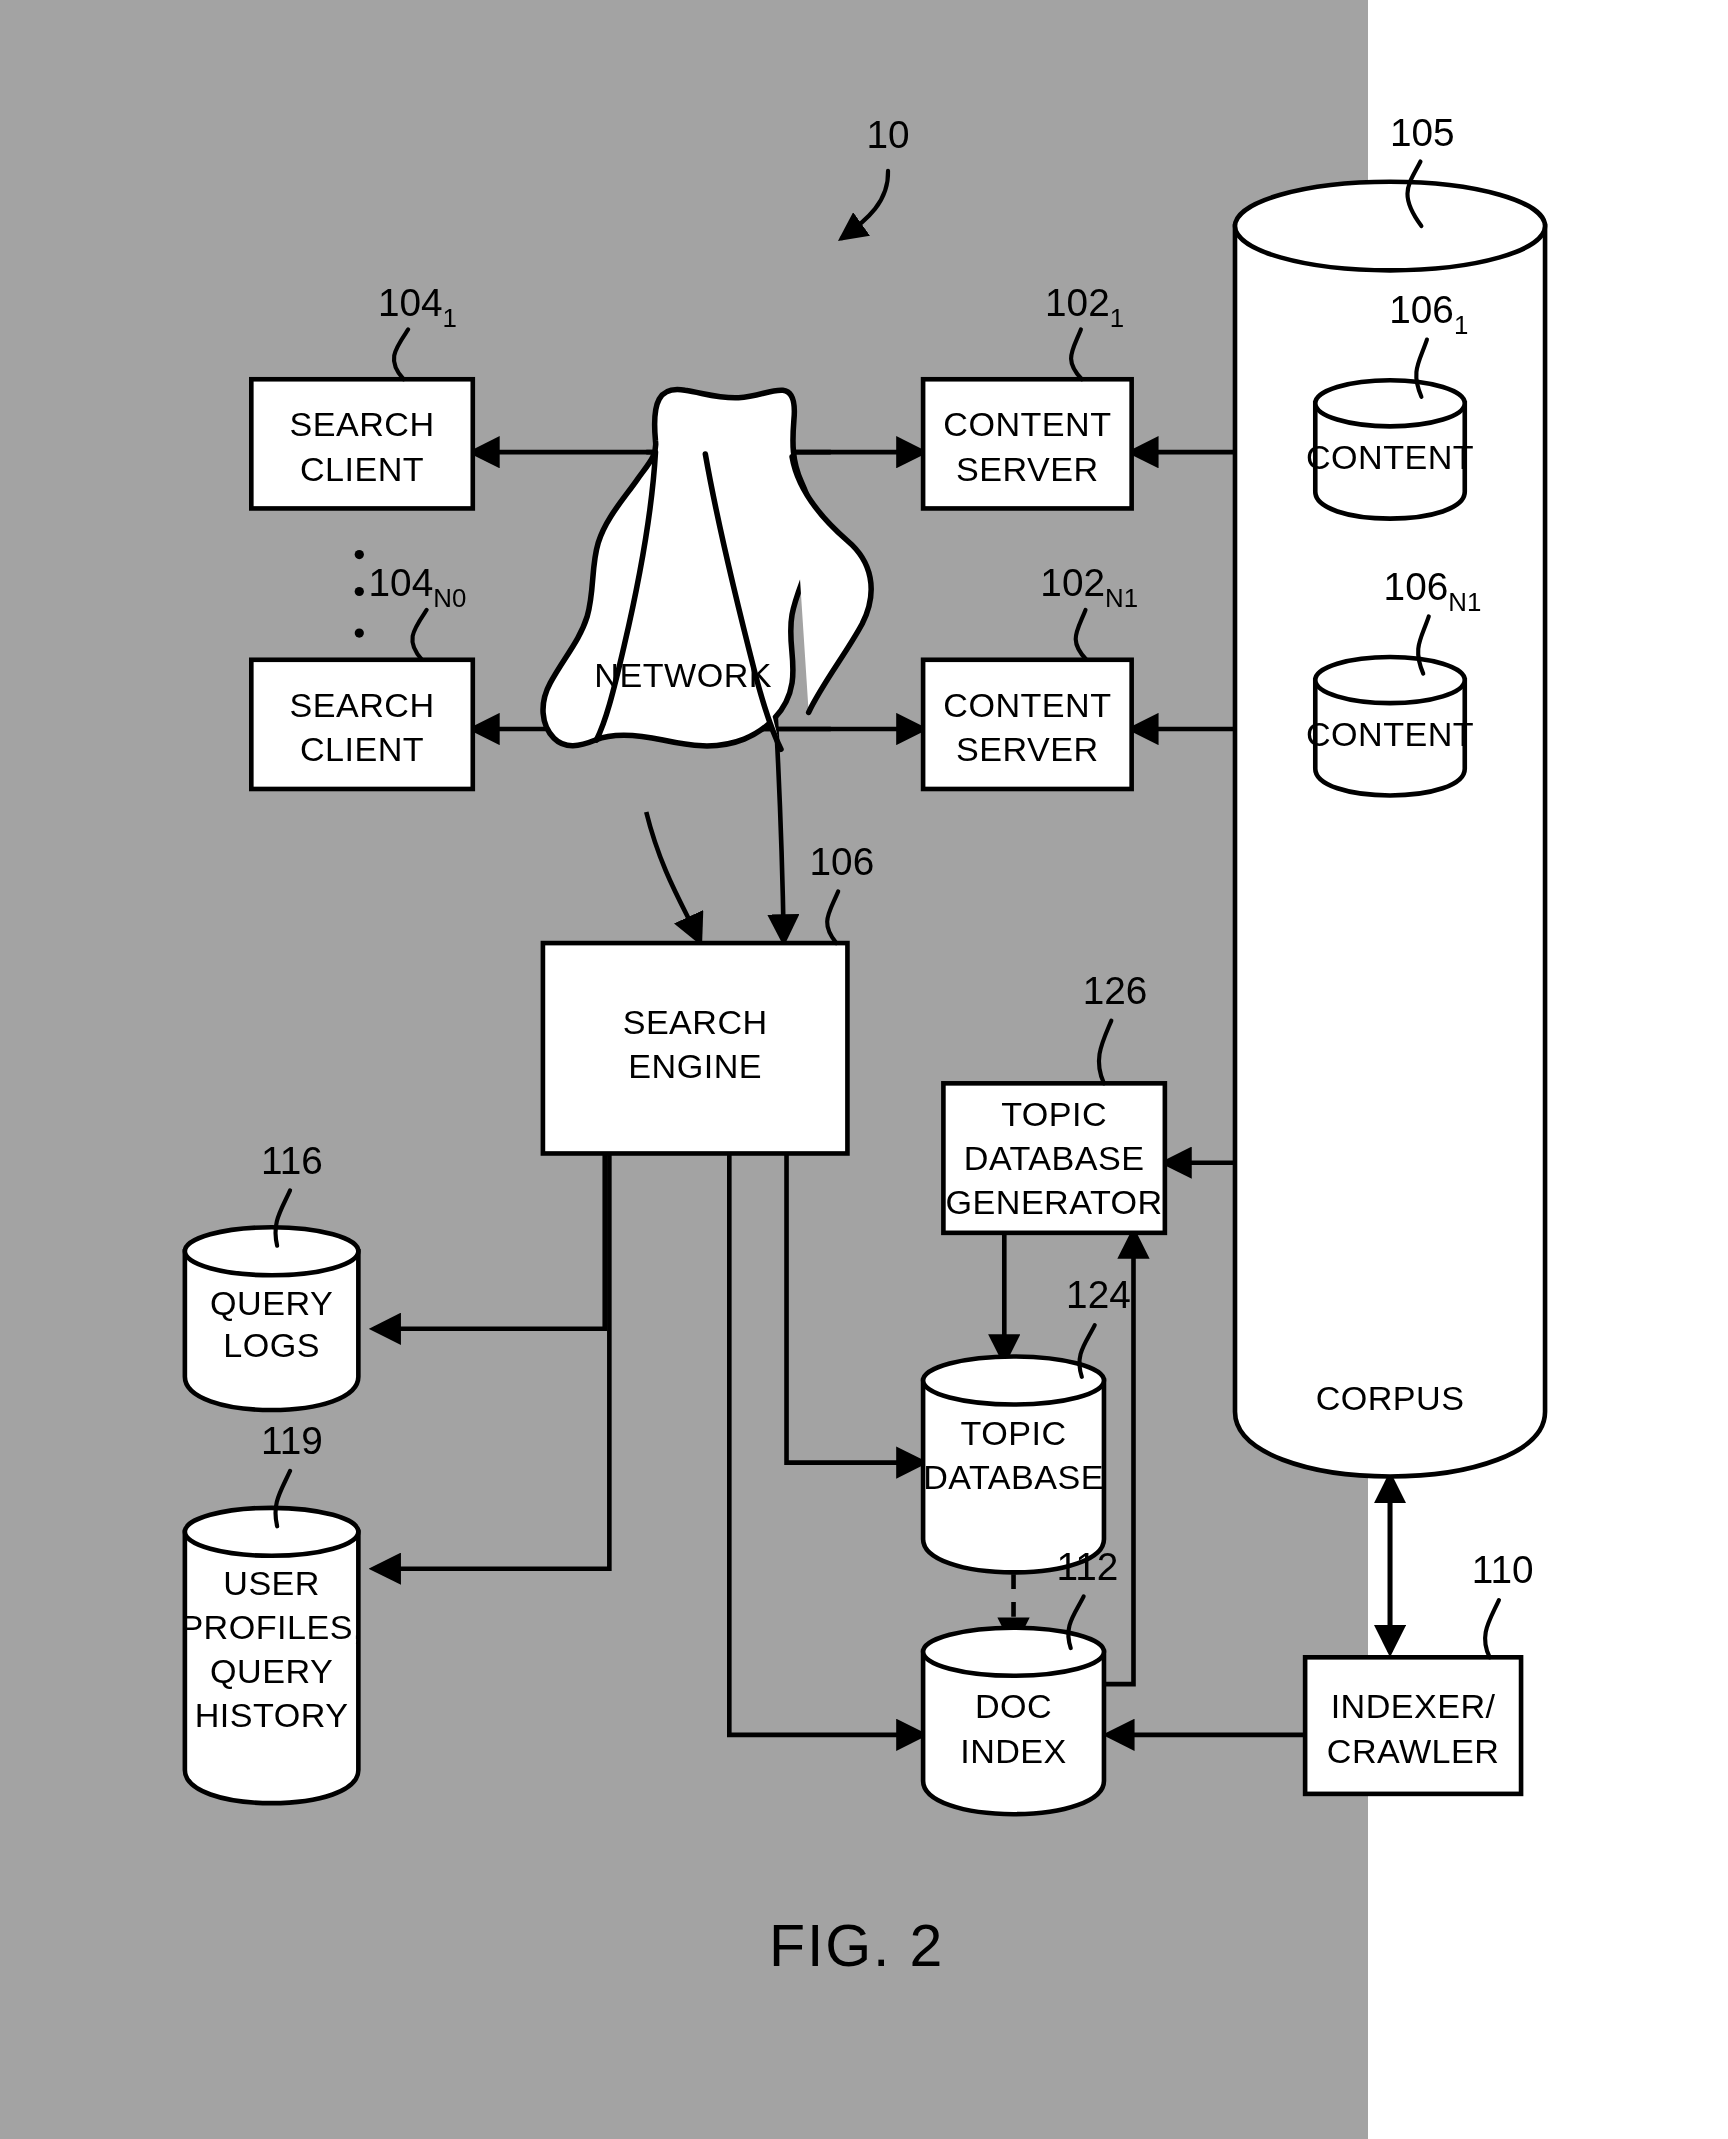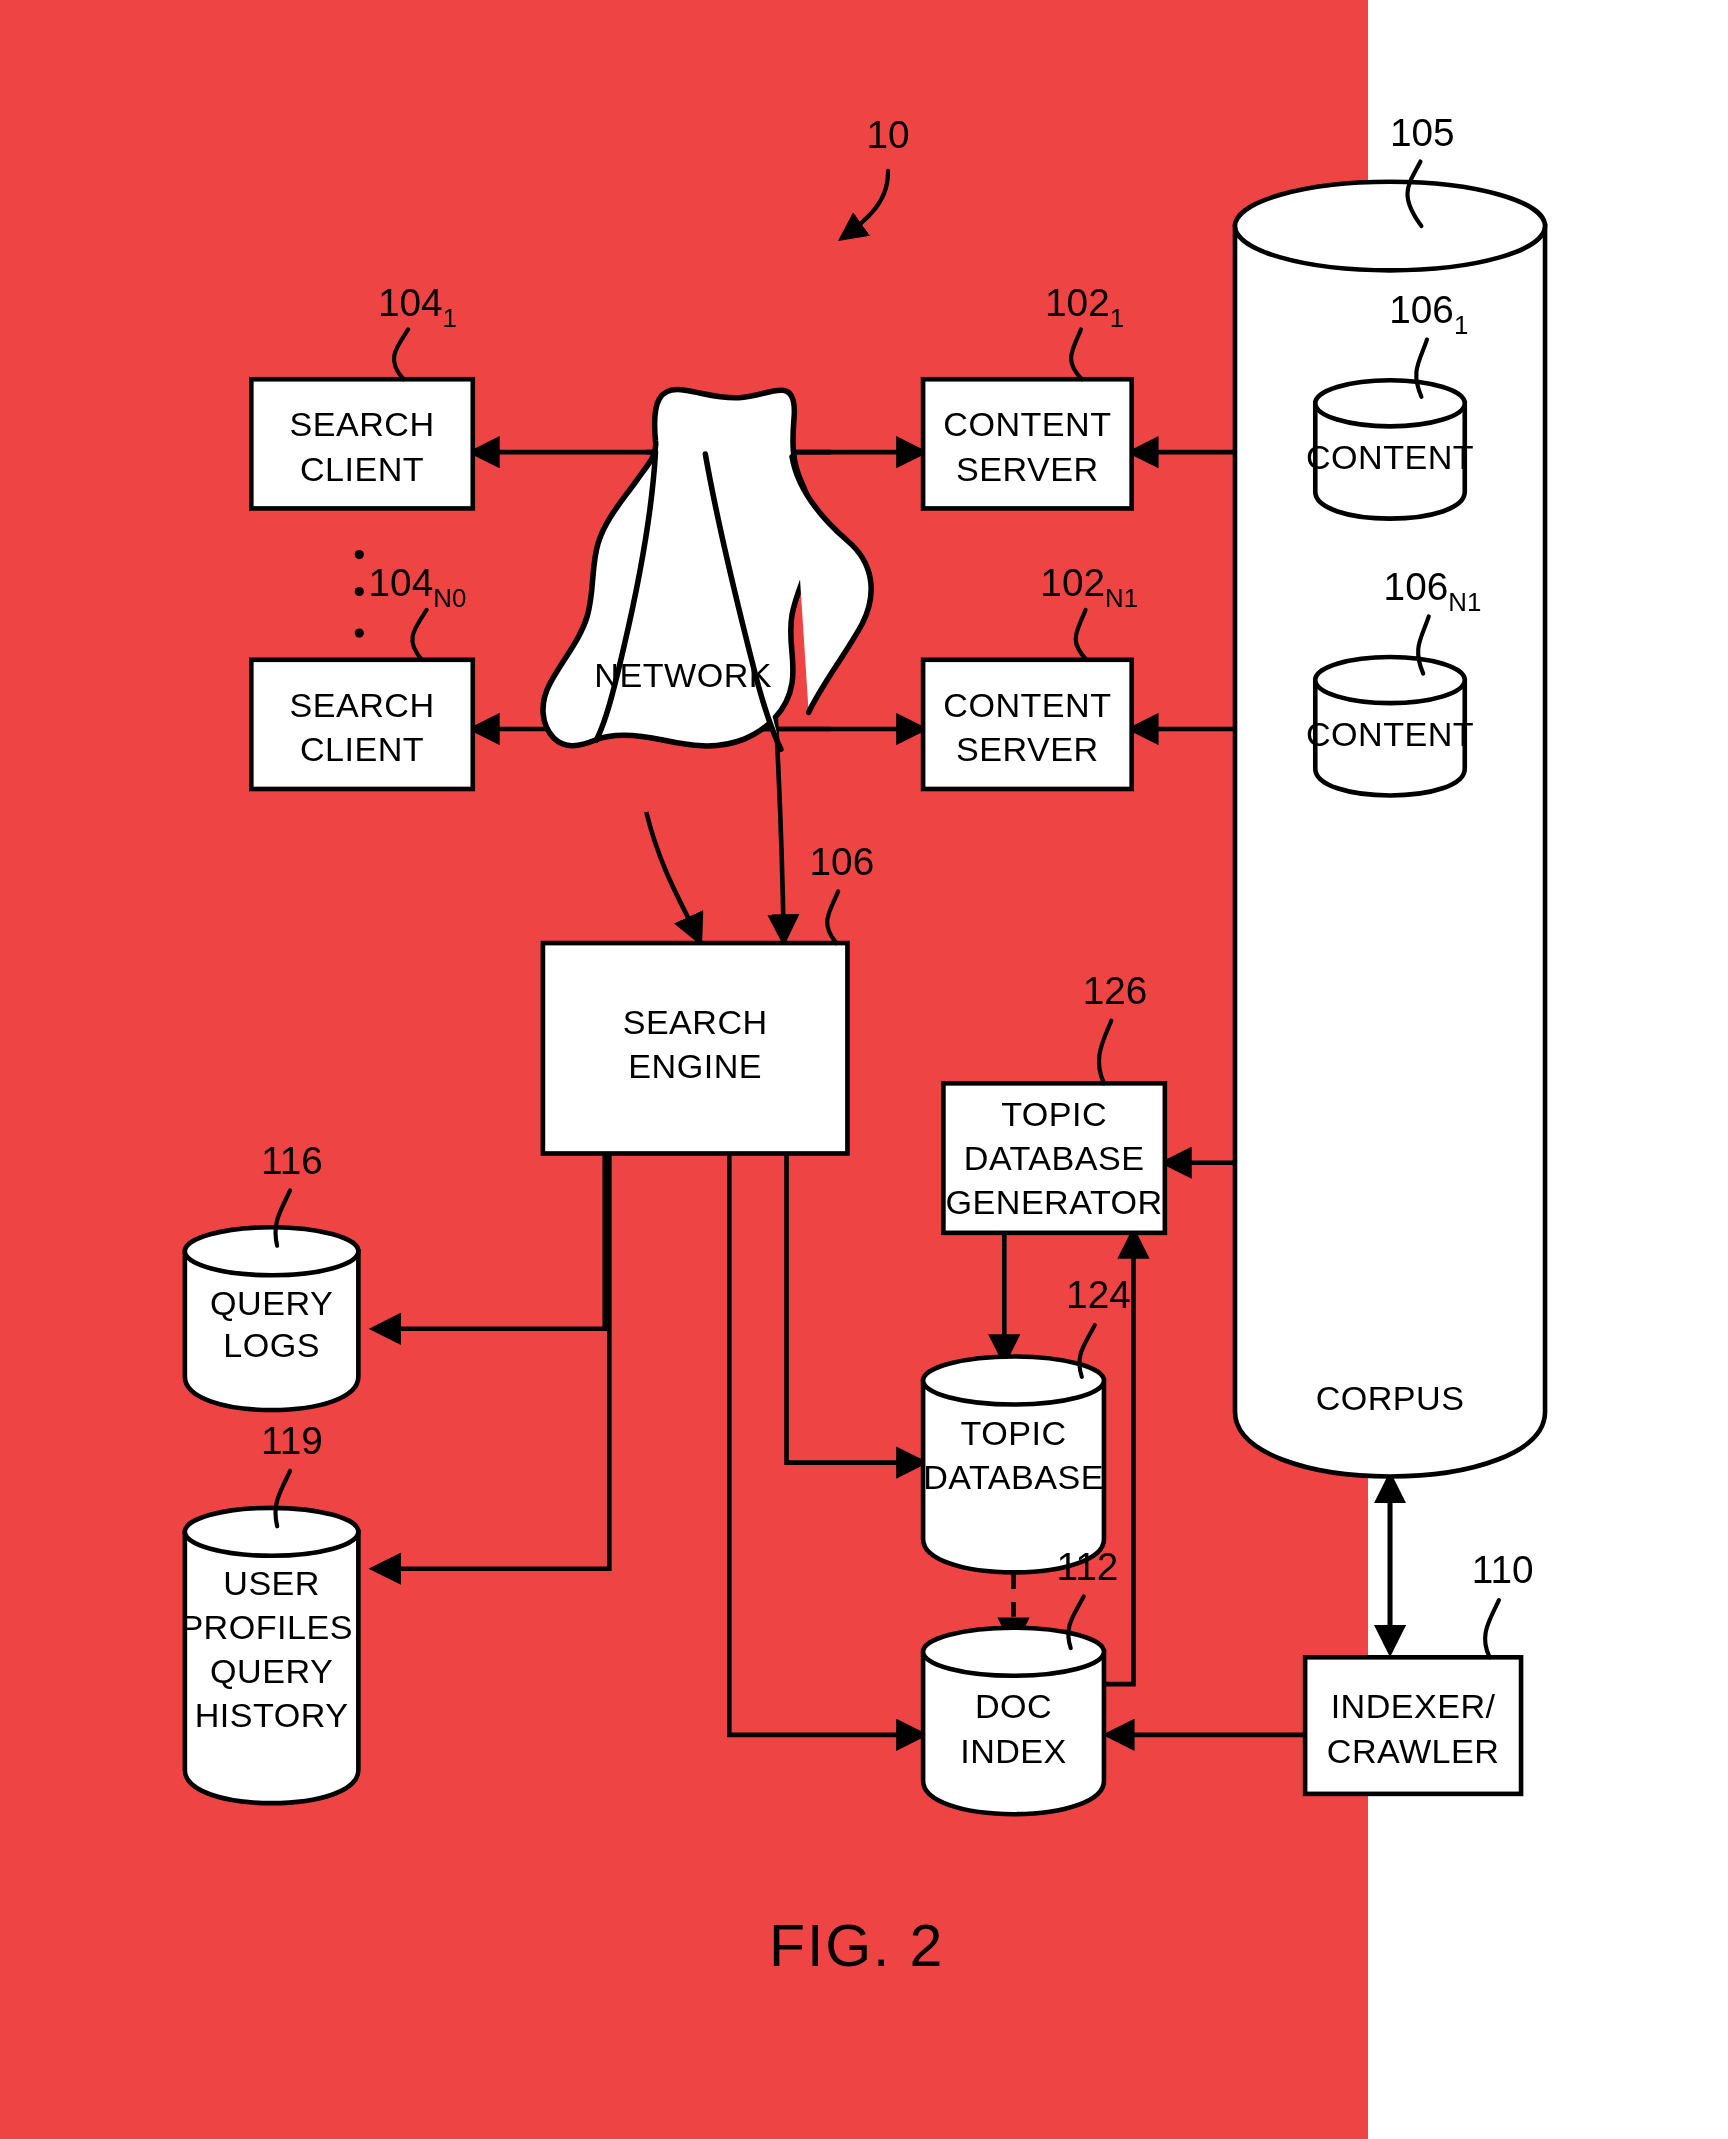--- a/index.html
+++ b/index.html
@@ -11,21 +11,21 @@
     width: 1729px;
     height: 2139px;
     font-family: "Liberation Sans", sans-serif;
     color: #000000;
     overflow: hidden;
   }
   #fig-root {
     position: relative;
     width: 1368px;
     height: 2139px;
-    background: #ef4444;
+    background: #a3a3a3;
   }
   svg#diagram {
     display: block;
     width: 1729px;
     height: 2139px;
   }
   .box-shape {
     fill: #ffffff;
     stroke: #000000;
     stroke-width: 5;

